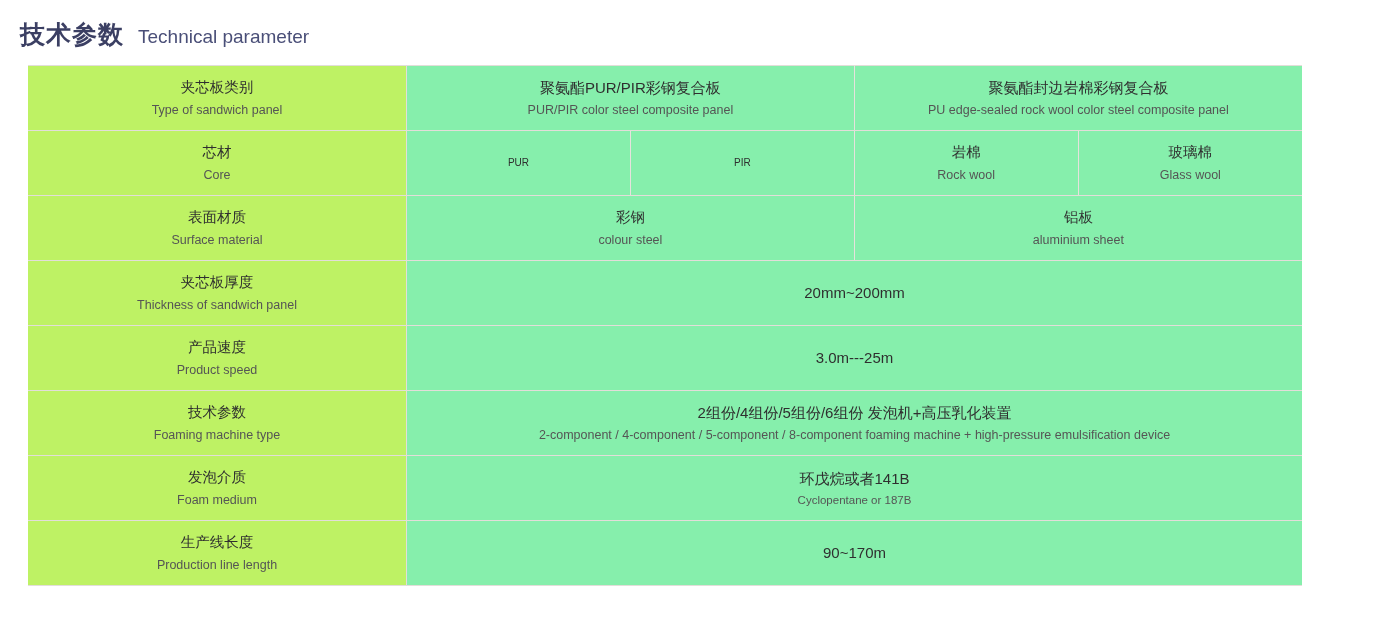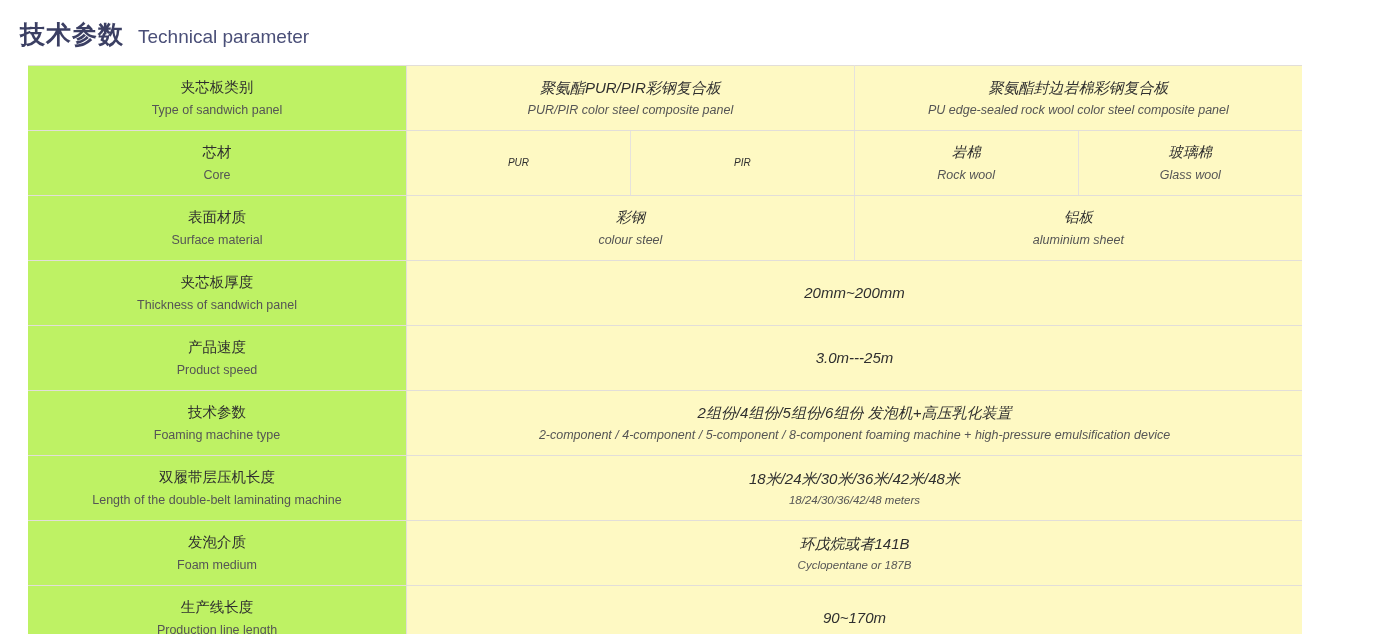--- a/index.html
+++ b/index.html
@@ -53,22 +53,21 @@
     vertical-align: middle;
     text-align: center;
   }
   td.label {
     width: 366px;
     background: #bef264;
     border-right: 1px solid #e2ded9;
     border-left: none;
   }
   td.value {
-    background: #fef9c3;
-    font-style: italic;
+    background: #86efac;
   }
   td.sep-right {
     border-right: 1px solid #e6e2dd;
   }
   .cn {
     font-size: 14.5px;
     color: #2f2f2f;
     line-height: 1.6;
     display: block;
   }
@@ -180,30 +179,20 @@
         <td class="label">
           <span class="cn">技术参数</span>
           <span class="en">Foaming machine type</span>
         </td>
         <td class="value" colspan="4">
           <span class="cn cn-big">2组份/4组份/5组份/6组份  发泡机+高压乳化装置</span>
           <span class="en">2-component / 4-component / 5-component / 8-component foaming machine + high-pressure emulsification device</span>
         </td>
       </tr>
 
-      <tr class="row-tall">
-        <td class="label">
-          <span class="cn">双履带层压机长度</span>
-          <span class="en">Length of the double-belt laminating machine</span>
-        </td>
-        <td class="value" colspan="4">
-          <span class="cn cn-big">18米/24米/30米/36米/42米/48米</span>
-          <span class="en en-small">18/24/30/36/42/48 meters</span>
-        </td>
-      </tr>
 
       <tr class="row-tall">
         <td class="label">
           <span class="cn">发泡介质</span>
           <span class="en">Foam medium</span>
         </td>
         <td class="value" colspan="4">
           <span class="cn cn-big">环戊烷或者141B</span>
           <span class="en en-small">Cyclopentane or 187B</span>
         </td>

